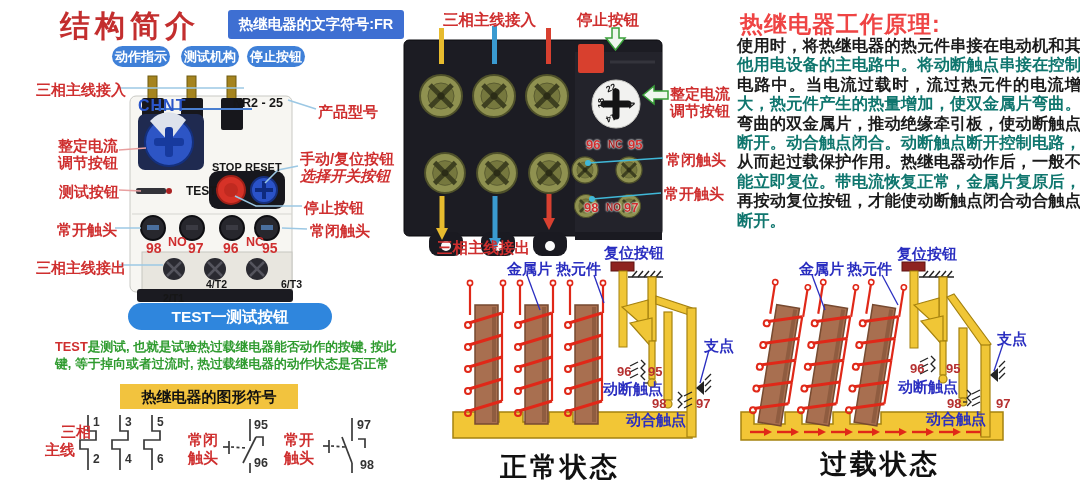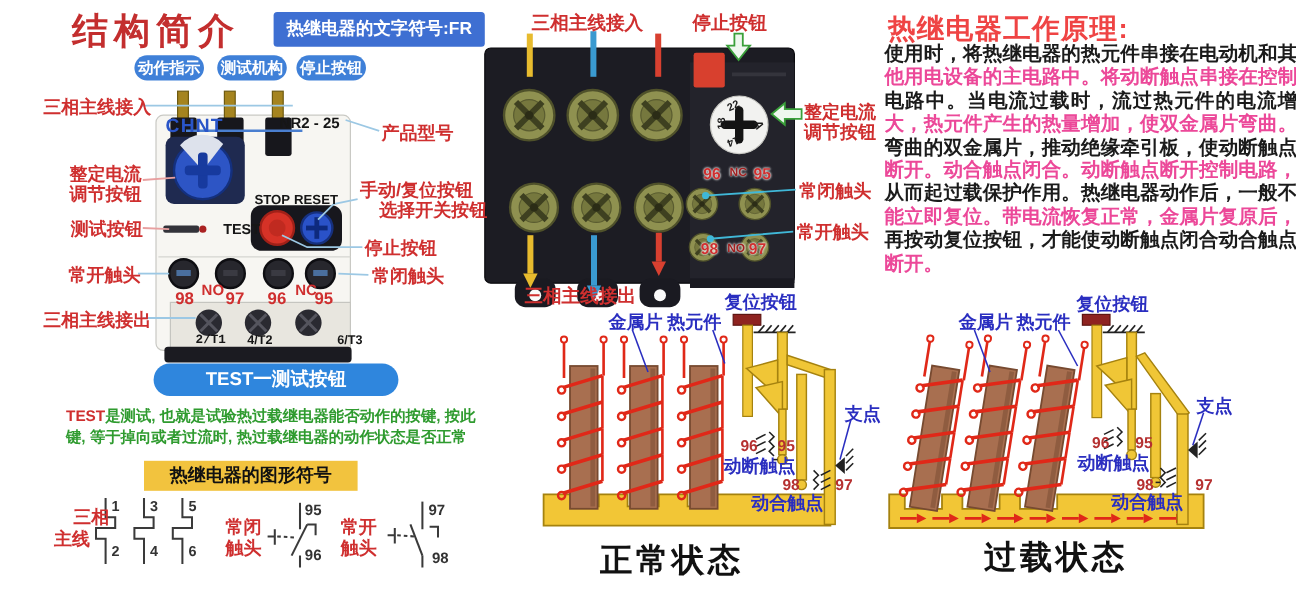--- a/index.html
+++ b/index.html
@@ -19,21 +19,21 @@
         color:#fff;font-weight:bold;font-size:15.5px;line-height:27px;text-align:center;}
   .note{position:absolute;color:#2f9b2f;font-weight:bold;font-size:12.8px;white-space:nowrap;}
   .note .pre{color:#cf2f2f;}
   .sym-box{position:absolute;left:120px;top:384px;width:178px;height:25px;background:#f2c33e;color:#111;
         font-weight:bold;font-size:15px;line-height:25px;text-align:center;}
   .snum{position:absolute;color:#333;font-weight:bold;font-size:12px;white-space:nowrap;}
   #principle-title{position:absolute;left:740px;top:9px;color:#ef4444;font-size:23px;font-weight:bold;letter-spacing:1px;}
   #principle-body{position:absolute;left:737px;top:36px;width:344px;font-size:16.3px;font-weight:bold;
         line-height:19.4px;color:#1b1b1b;text-align:justify;}
   #principle-body span.k{color:#1b1b1b;}
-  #principle-body span.r{color:#ec4899;}
+  #principle-body span.r{color:#0f766e;}
   .state-title{position:absolute;color:#111;font-size:27px;font-weight:bold;letter-spacing:3px;}
   .dn{position:absolute;color:#1a1a1a;font-weight:bold;font-size:9px;white-space:nowrap;}
   .shadowed{text-shadow:0 0 2px #fff,0 0 2px #fff;}
 </style>
 </head>
 <body>
 
 <svg width="1080" height="499" viewBox="0 0 1080 499">
 <defs>
   <g id="bimetal">
@@ -358,36 +358,36 @@
 <div class="pill" style="left:247px;">停止按钮</div>
 
 <div class="rl" style="left:36px;top:82px;">三相主线接入</div>
 <div class="rl" style="left:58px;top:138px;">整定电流</div>
 <div class="rl" style="left:58px;top:155px;">调节按钮</div>
 <div class="rl" style="left:59px;top:184px;">测试按钮</div>
 <div class="rl" style="left:57px;top:222px;">常开触头</div>
 <div class="rl" style="left:36px;top:260px;">三相主线接出</div>
 <div class="rl" style="left:318px;top:104px;">产品型号</div>
 <div class="rl" style="left:300px;top:151px;">手动/复位按钮</div>
-<div class="rl" style="left:316px;top:168px;">选择开关按钮</div>
+<div class="rl" style="left:300px;top:168px;font-style:italic;">选择开关按钮</div>
 <div class="rl" style="left:304px;top:200px;">停止按钮</div>
 <div class="rl" style="left:310px;top:223px;">常闭触头</div>
 
 <div class="devtxt" style="left:138px;top:97px;color:#2a55c8;font-size:16px;letter-spacing:1px;">CHNT</div>
 <div class="devtxt" style="left:233px;top:96px;font-size:12.5px;">NR2 - 25</div>
 <div class="devtxt" style="left:212px;top:161px;font-size:11px;">STOP</div>
 <div class="devtxt" style="left:245px;top:161px;font-size:11px;">RESET</div>
 <div class="devtxt" style="left:186px;top:184px;font-size:12px;">TEST</div>
 <div class="num" style="left:146px;top:240px;font-size:14px;color:#cf2f2f;">98</div>
 <div class="num" style="left:168px;top:235px;font-size:12.5px;color:#cf2f2f;">NO</div>
 <div class="num" style="left:188px;top:240px;font-size:14px;color:#cf2f2f;">97</div>
 <div class="num" style="left:223px;top:240px;font-size:14px;color:#cf2f2f;">96</div>
 <div class="num" style="left:246px;top:235px;font-size:12.5px;color:#cf2f2f;">NC</div>
 <div class="num" style="left:262px;top:240px;font-size:14px;color:#cf2f2f;">95</div>
-<div class="devtxt" style="left:163px;top:278px;font-size:10.5px;font-family:Liberation Mono, monospace;">2/T1</div>
+<div class="devtxt" style="left:163px;top:292px;font-size:10.5px;">2/T1</div>
 <div class="devtxt" style="left:206px;top:278px;font-size:10.5px;">4/T2</div>
 <div class="devtxt" style="left:249px;top:278px;font-size:10.5px;padding-left:32px;">6/T3</div>
 
 <div class="test-pill">TEST一测试按钮</div>
 <div class="note" style="left:55px;top:339px;"><span class="pre">TEST</span><span>是测试, 也就是试验热过载继电器能否动作的按键, 按此</span></div>
 <div class="note" style="left:55px;top:356px;">键, 等于掉向或者过流时, 热过载继电器的动作状态是否正常</div>
 <div class="sym-box">热继电器的图形符号</div>
 
 <div class="rl" style="left:61px;top:424px;">三相</div>
 <div class="rl" style="left:45px;top:442px;">主线</div>

